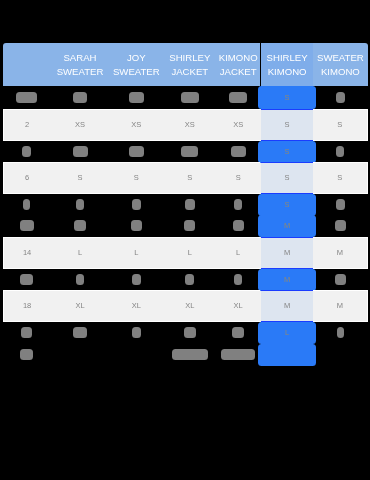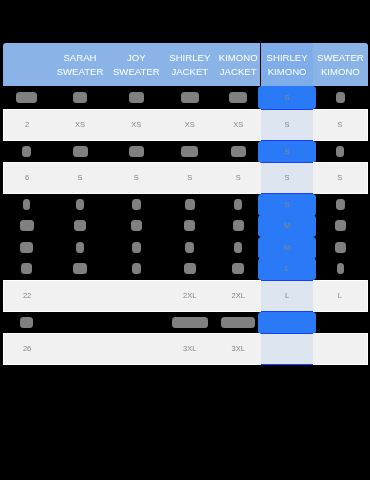--- a/index.html
+++ b/index.html
@@ -101,60 +101,60 @@
         </tr>
 <tr class="placeholder">
           <td class="cell"><i class="bar" style="width:14.1px"></i></td>
           <td class="cell"><i class="bar" style="width:11.8px"></i></td>
           <td class="cell"><i class="bar" style="width:11.2px"></i></td>
           <td class="cell"><i class="bar" style="width:10.9px"></i></td>
           <td class="cell"><i class="bar" style="width:10.8px"></i></td>
           <td class="cell hl"><span>M</span></td>
           <td class="cell"><i class="bar" style="width:10.4px"></i></td>
         </tr>
+<tr class="loaded">
+          <td class="cell"><span>14</span></td>
+          <td class="cell"><span>L</span></td>
+          <td class="cell"><span>L</span></td>
+          <td class="cell"><span>L</span></td>
+          <td class="cell"><span>L</span></td>
+          <td class="cell hl"><span>M</span></td>
+          <td class="cell"><span>M</span></td>
+        </tr>
 <tr class="placeholder">
           <td class="cell"><i class="bar" style="width:12.4px"></i></td>
           <td class="cell"><i class="bar" style="width:8.7px"></i></td>
           <td class="cell"><i class="bar" style="width:8.6px"></i></td>
           <td class="cell"><i class="bar" style="width:8.7px"></i></td>
           <td class="cell"><i class="bar" style="width:8.6px"></i></td>
           <td class="cell hl"><span>M</span></td>
           <td class="cell"><i class="bar" style="width:10.4px"></i></td>
+        </tr>
+<tr class="loaded">
+          <td class="cell"><span>18</span></td>
+          <td class="cell"><span>XL</span></td>
+          <td class="cell"><span>XL</span></td>
+          <td class="cell"><span>XL</span></td>
+          <td class="cell"><span>XL</span></td>
+          <td class="cell hl"><span>M</span></td>
+          <td class="cell"><span>M</span></td>
         </tr>
 <tr class="placeholder">
           <td class="cell"><i class="bar" style="width:11.7px"></i></td>
           <td class="cell"><i class="bar" style="width:14.4px"></i></td>
           <td class="cell"><i class="bar" style="width:9.5px"></i></td>
           <td class="cell"><i class="bar" style="width:12.5px"></i></td>
           <td class="cell"><i class="bar" style="width:12.1px"></i></td>
           <td class="cell hl"><span>L</span></td>
           <td class="cell"><i class="bar" style="width:7.4px"></i></td>
         </tr>
-<tr class="loaded">
-          <td class="cell"><span>22</span></td>
-          <td class="cell"><span></span></td>
-          <td class="cell"><span></span></td>
-          <td class="cell"><span>2XL</span></td>
-          <td class="cell"><span>2XL</span></td>
-          <td class="cell hl"><span>L</span></td>
-          <td class="cell"><span>L</span></td>
-        </tr>
 <tr class="placeholder">
           <td class="cell"><i class="bar" style="width:12.7px"></i></td>
           <td class="cell"></td>
           <td class="cell"></td>
           <td class="cell"><i class="bar" style="width:36px"></i></td>
           <td class="cell"><i class="bar" style="width:34px"></i></td>
           <td class="cell hl"><span></span></td>
           <td class="cell"></td>
         </tr>
-<tr class="loaded">
-          <td class="cell"><span>26</span></td>
-          <td class="cell"><span></span></td>
-          <td class="cell"><span></span></td>
-          <td class="cell"><span>3XL</span></td>
-          <td class="cell"><span>3XL</span></td>
-          <td class="cell hl"><span></span></td>
-          <td class="cell"><span></span></td>
-        </tr>
 </tbody>
 </table>
 </div>
 
 </body></html>

